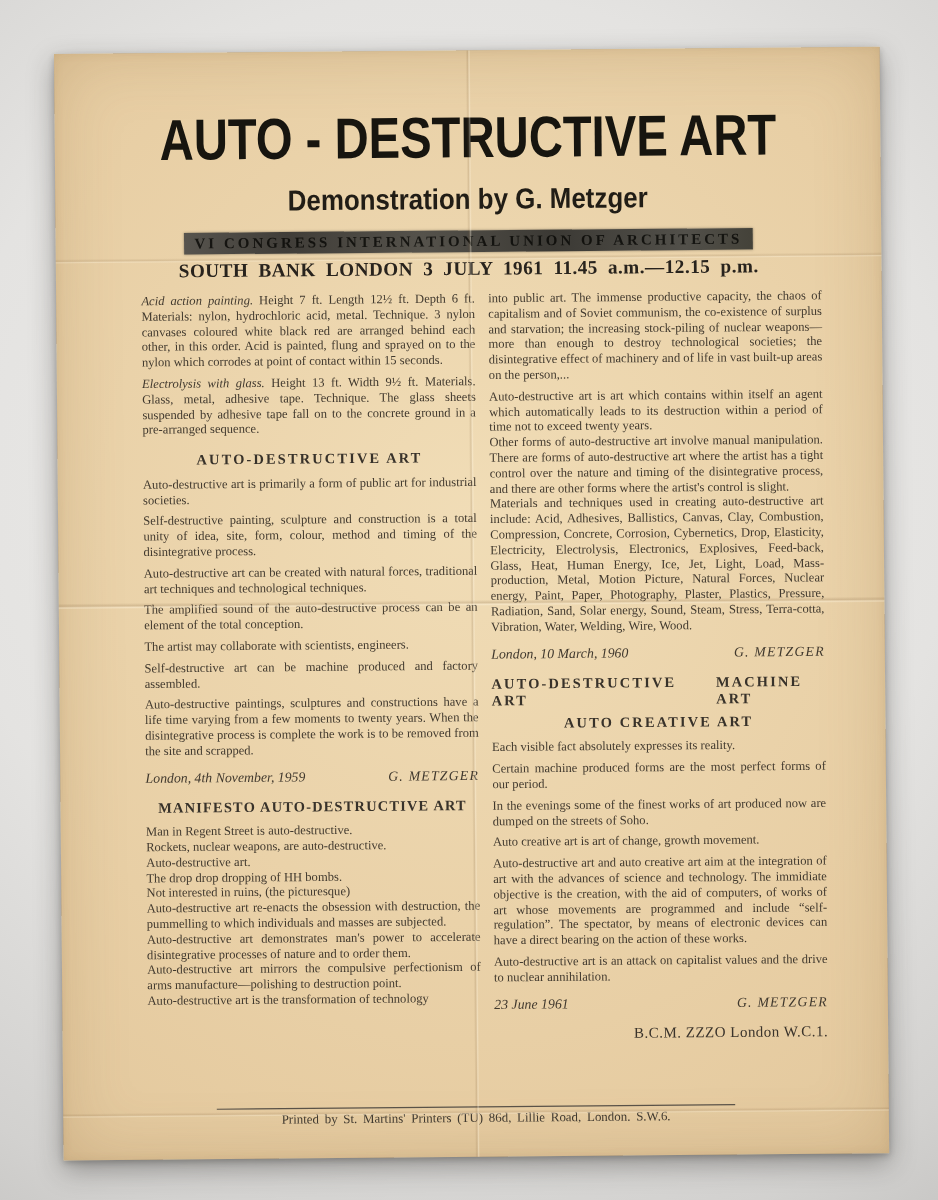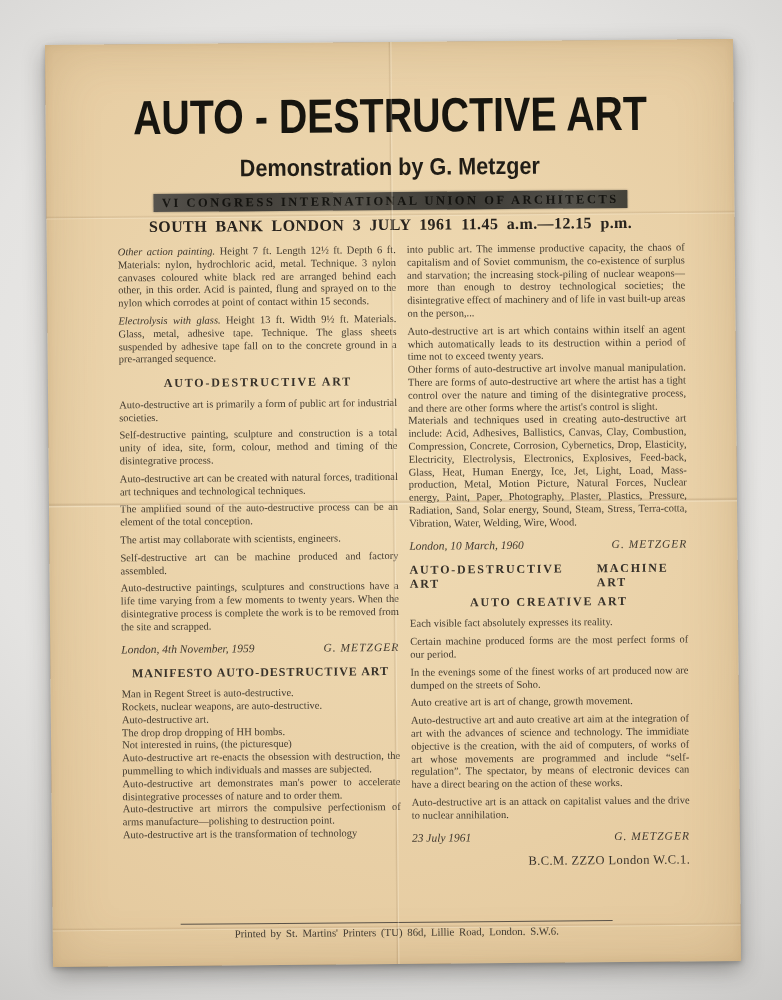--- a/index.html
+++ b/index.html
@@ -100,21 +100,21 @@
       <h2 class="subtitle">Demonstration by G. Metzger</h2>
       <div class="banner">
         <span>VI CONGRESS INTERNATIONAL UNION OF ARCHITECTS</span>
       </div>
       <div class="event-line">SOUTH BANK LONDON 3 JULY 1961 11.45 a.m.—12.15 p.m.</div>
     </div>
 
     <div class="columns">
 
       <div class="col">
-        <p><span class="lead-italic">Other action painting.</span><span> Height 7 ft. Length 12½ ft. Depth 6 ft. Materials: nylon, hydrochloric acid, metal. Technique. 3 nylon canvases coloured white black red are arranged behind each other, in this order. Acid is painted, flung and sprayed on to the nylon which corrodes at point of contact within 15 seconds.</span></p>
+        <p><span class="lead-italic">Acid action painting.</span><span> Height 7 ft. Length 12½ ft. Depth 6 ft. Materials: nylon, hydrochloric acid, metal. Technique. 3 nylon canvases coloured white black red are arranged behind each other, in this order. Acid is painted, flung and sprayed on to the nylon which corrodes at point of contact within 15 seconds.</span></p>
         <p><span class="lead-italic">Electrolysis with glass.</span><span> Height 13 ft. Width 9½ ft. Materials. Glass, metal, adhesive tape. Technique. The glass sheets suspended by adhesive tape fall on to the concrete ground in a pre-arranged sequence.</span></p>
 
         <div class="section-heading">AUTO-DESTRUCTIVE ART</div>
 
         <p>Auto-destructive art is primarily a form of public art for industrial societies.</p>
         <p>Self-destructive painting, sculpture and construction is a total unity of idea, site, form, colour, method and timing of the disintegrative process.</p>
         <p>Auto-destructive art can be created with natural forces, traditional art techniques and technological techniques.</p>
         <p>The amplified sound of the auto-destructive process can be an element of the total conception.</p>
         <p>The artist may collaborate with scientists, engineers.</p>
         <p>Self-destructive art can be machine produced and factory assembled.</p>
@@ -159,21 +159,21 @@
         <div class="heading-row2">AUTO CREATIVE ART</div>
 
         <p>Each visible fact absolutely expresses its reality.</p>
         <p>Certain machine produced forms are the most perfect forms of our period.</p>
         <p>In the evenings some of the finest works of art produced now are dumped on the streets of Soho.</p>
         <p>Auto creative art is art of change, growth movement.</p>
         <p>Auto-destructive art and auto creative art aim at the integration of art with the advances of science and technology. The immidiate objective is the creation, with the aid of computers, of works of art whose movements are programmed and include “self-regulation”. The spectator, by means of electronic devices can have a direct bearing on the action of these works.</p>
         <p>Auto-destructive art is an attack on capitalist values and the drive to nuclear annihilation.</p>
 
         <div class="sig-row">
-          <span>23 July 1961</span>
+          <span>23 June 1961</span>
           <span class="sig-name">G. METZGER</span>
         </div>
 
         <div class="address">B.C.M. ZZZO London W.C.1.</div>
       </div>
 
     </div>
 
     <div class="footer">Printed by St. Martins' Printers (TU) 86d, Lillie Road, London. S.W.6.</div>
   </div>

